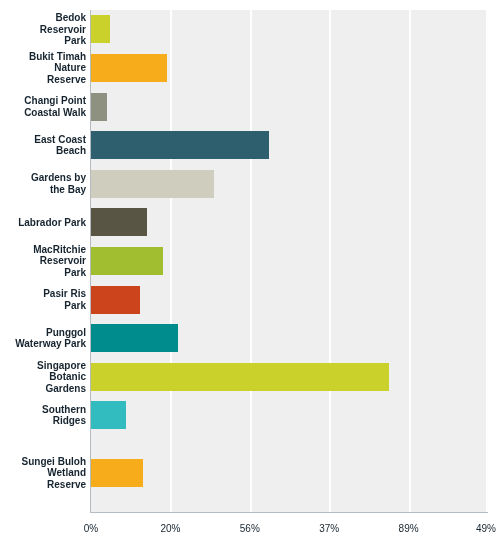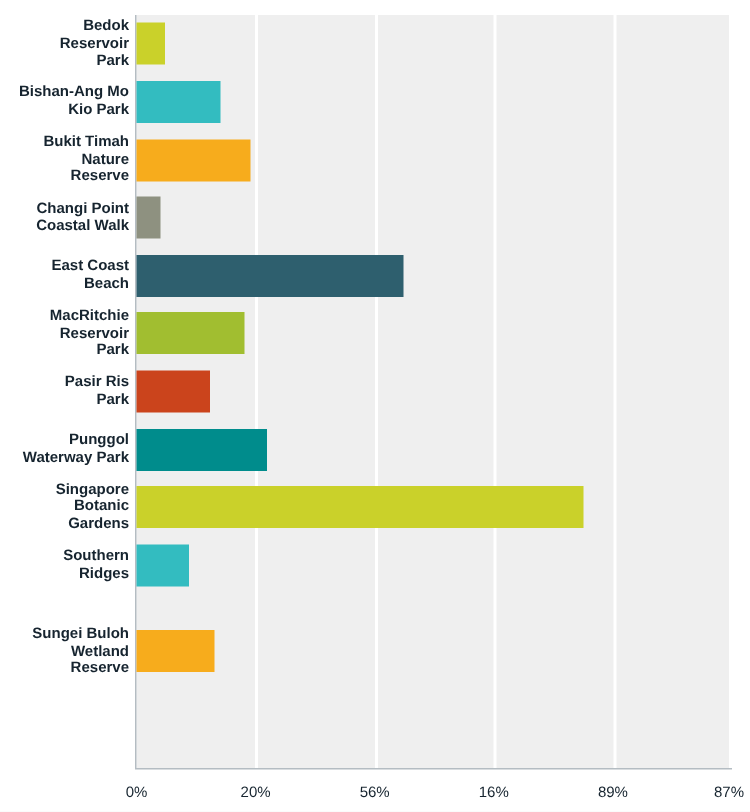--- a/index.html
+++ b/index.html
@@ -138,29 +138,20 @@
         <div class="row-label" style="top: 2.05769px;">
           <div>Bedok</div>
           <div>Reservoir</div>
           <div>Park</div>
         </div>
         <div class="bar-track">
           <div class="bar" title="Bedok Reservoir Park: 4.8%" style="width: 19.056px; height: 28px; top: 5.30769px; background: rgb(202, 209, 42);"></div>
         </div>
       </div>
       <div class="row" style="height: 38.6154px;">
-        <div class="row-label" style="top: 7.80769px;">
-          <div>Bishan-Ang Mo</div>
-          <div>Kio Park</div>
-        </div>
-        <div class="bar-track">
-          <div class="bar" title="Bishan-Ang Mo Kio Park: 14.1%" style="width: 55.977px; height: 28px; top: 5.30769px; background: rgb(51, 188, 192);"></div>
-        </div>
-      </div>
-      <div class="row" style="height: 38.6154px;">
         <div class="row-label" style="top: 2.05769px;">
           <div>Bukit Timah</div>
           <div>Nature</div>
           <div>Reserve</div>
         </div>
         <div class="bar-track">
           <div class="bar" title="Bukit Timah Nature Reserve: 19.1%" style="width: 75.827px; height: 28px; top: 5.30769px; background: rgb(247, 172, 28);"></div>
         </div>
       </div>
       <div class="row" style="height: 38.6154px;">
@@ -172,20 +163,37 @@
           <div class="bar" title="Changi Point Coastal Walk: 4%" style="width: 15.88px; height: 28px; top: 5.30769px; background: rgb(142, 145, 128);"></div>
         </div>
       </div>
       <div class="row" style="height: 38.6154px;">
         <div class="row-label" style="top: 7.80769px;">
           <div>East Coast</div>
           <div>Beach</div>
         </div>
         <div class="bar-track">
           <div class="bar" title="East Coast Beach: 44.8%" style="width: 177.856px; height: 28px; top: 5.30769px; background: rgb(46, 95, 110);"></div>
+        </div>
+      </div>
+      <div class="row" style="height: 38.6154px;">
+        <div class="row-label" style="top: 7.80769px;">
+          <div>Gardens by</div>
+          <div>the Bay</div>
+        </div>
+        <div class="bar-track">
+          <div class="bar" title="Gardens by the Bay: 31%" style="width: 123.07px; height: 28px; top: 5.30769px; background: rgb(206, 205, 190);"></div>
+        </div>
+      </div>
+      <div class="row" style="height: 38.6154px;">
+        <div class="row-label" style="top: 13.5577px;">
+          <div>Labrador Park</div>
+        </div>
+        <div class="bar-track">
+          <div class="bar" title="Labrador Park: 14.1%" style="width: 55.977px; height: 28px; top: 5.30769px; background: rgb(88, 85, 68);"></div>
         </div>
       </div>
       <div class="row" style="height: 38.6154px;">
         <div class="row-label" style="top: 2.05769px;">
           <div>MacRitchie</div>
           <div>Reservoir</div>
           <div>Park</div>
         </div>
         <div class="bar-track">
           <div class="bar" title="MacRitchie Reservoir Park: 18.1%" style="width: 71.857px; height: 28px; top: 5.30769px; background: rgb(161, 190, 48);"></div>
@@ -238,18 +246,18 @@
           <div class="bar" title="Sungei Buloh Wetland Reserve: 13.1%" style="width: 52.007px; height: 28px; top: 5.30769px; background: rgb(247, 172, 28);"></div>
         </div>
       </div>
     </div>
 
   <div class="x-axis">
     <div class="x-axis-line"></div>
     <div class="tick-label" style="left:91px">0%</div>
     <div class="tick-label" style="left:170.4px">20%</div>
     <div class="tick-label" style="left:249.8px">56%</div>
-    <div class="tick-label" style="left:329.2px">16%</div>
+    <div class="tick-label" style="left:329.2px">37%</div>
     <div class="tick-label" style="left:408.6px">89%</div>
-    <div class="tick-label" style="left:486px">87%</div>
+    <div class="tick-label" style="left:486px">49%</div>
   </div>
 
 </div>
 
 </body></html>

